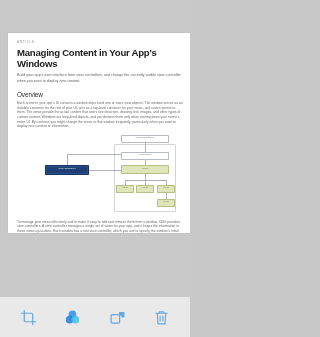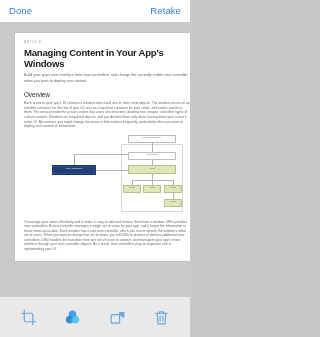--- a/index.html
+++ b/index.html
@@ -26,22 +26,22 @@
   }
 
   
   .gray-strip {
     position:absolute; top:22px; left:0; width:190px; height:11px;
     background:#c9c9c9;
   }
 
   
   .page {
-    position:absolute; top:33px; left:15px;
-    width:184px; height:228px;
+    position:absolute; top:33px; left:8px;
+    width:184px; height:200px;
     background:#ffffff;
     overflow:hidden;
     box-shadow:0 0 0 .5px rgba(0,0,0,.06);
   }
   .page-inner { padding:8px 9px 0 9px; }
 
   .eyebrow {
     font-size:3.4px; color:#9a9a9a; letter-spacing:.5px;
     text-transform:uppercase; margin-bottom:3px; line-height:1;
   }
@@ -105,24 +105,20 @@
     width:30px; height:30px; display:flex; align-items:center;
     justify-content:center; cursor:pointer;
   }
   .tool svg { display:block; }
 </style>
 </head>
 <body>
 
 <div class="screen">
 
-  <div class="navbar">
-    <div class="nav-btn">Done</div>
-    <div class="nav-btn">Retake</div>
-  </div>
 
   <div class="gray-strip"></div>
 
   <div class="page">
     <div class="page-inner">
 
       <div class="eyebrow">Article</div>
       <div class="doc-title">Managing Content in Your App's Windows</div>
       <div class="doc-sub">Build your app's user interface from view controllers, and change the currently visible view controller when you want to display new content.</div>
 

